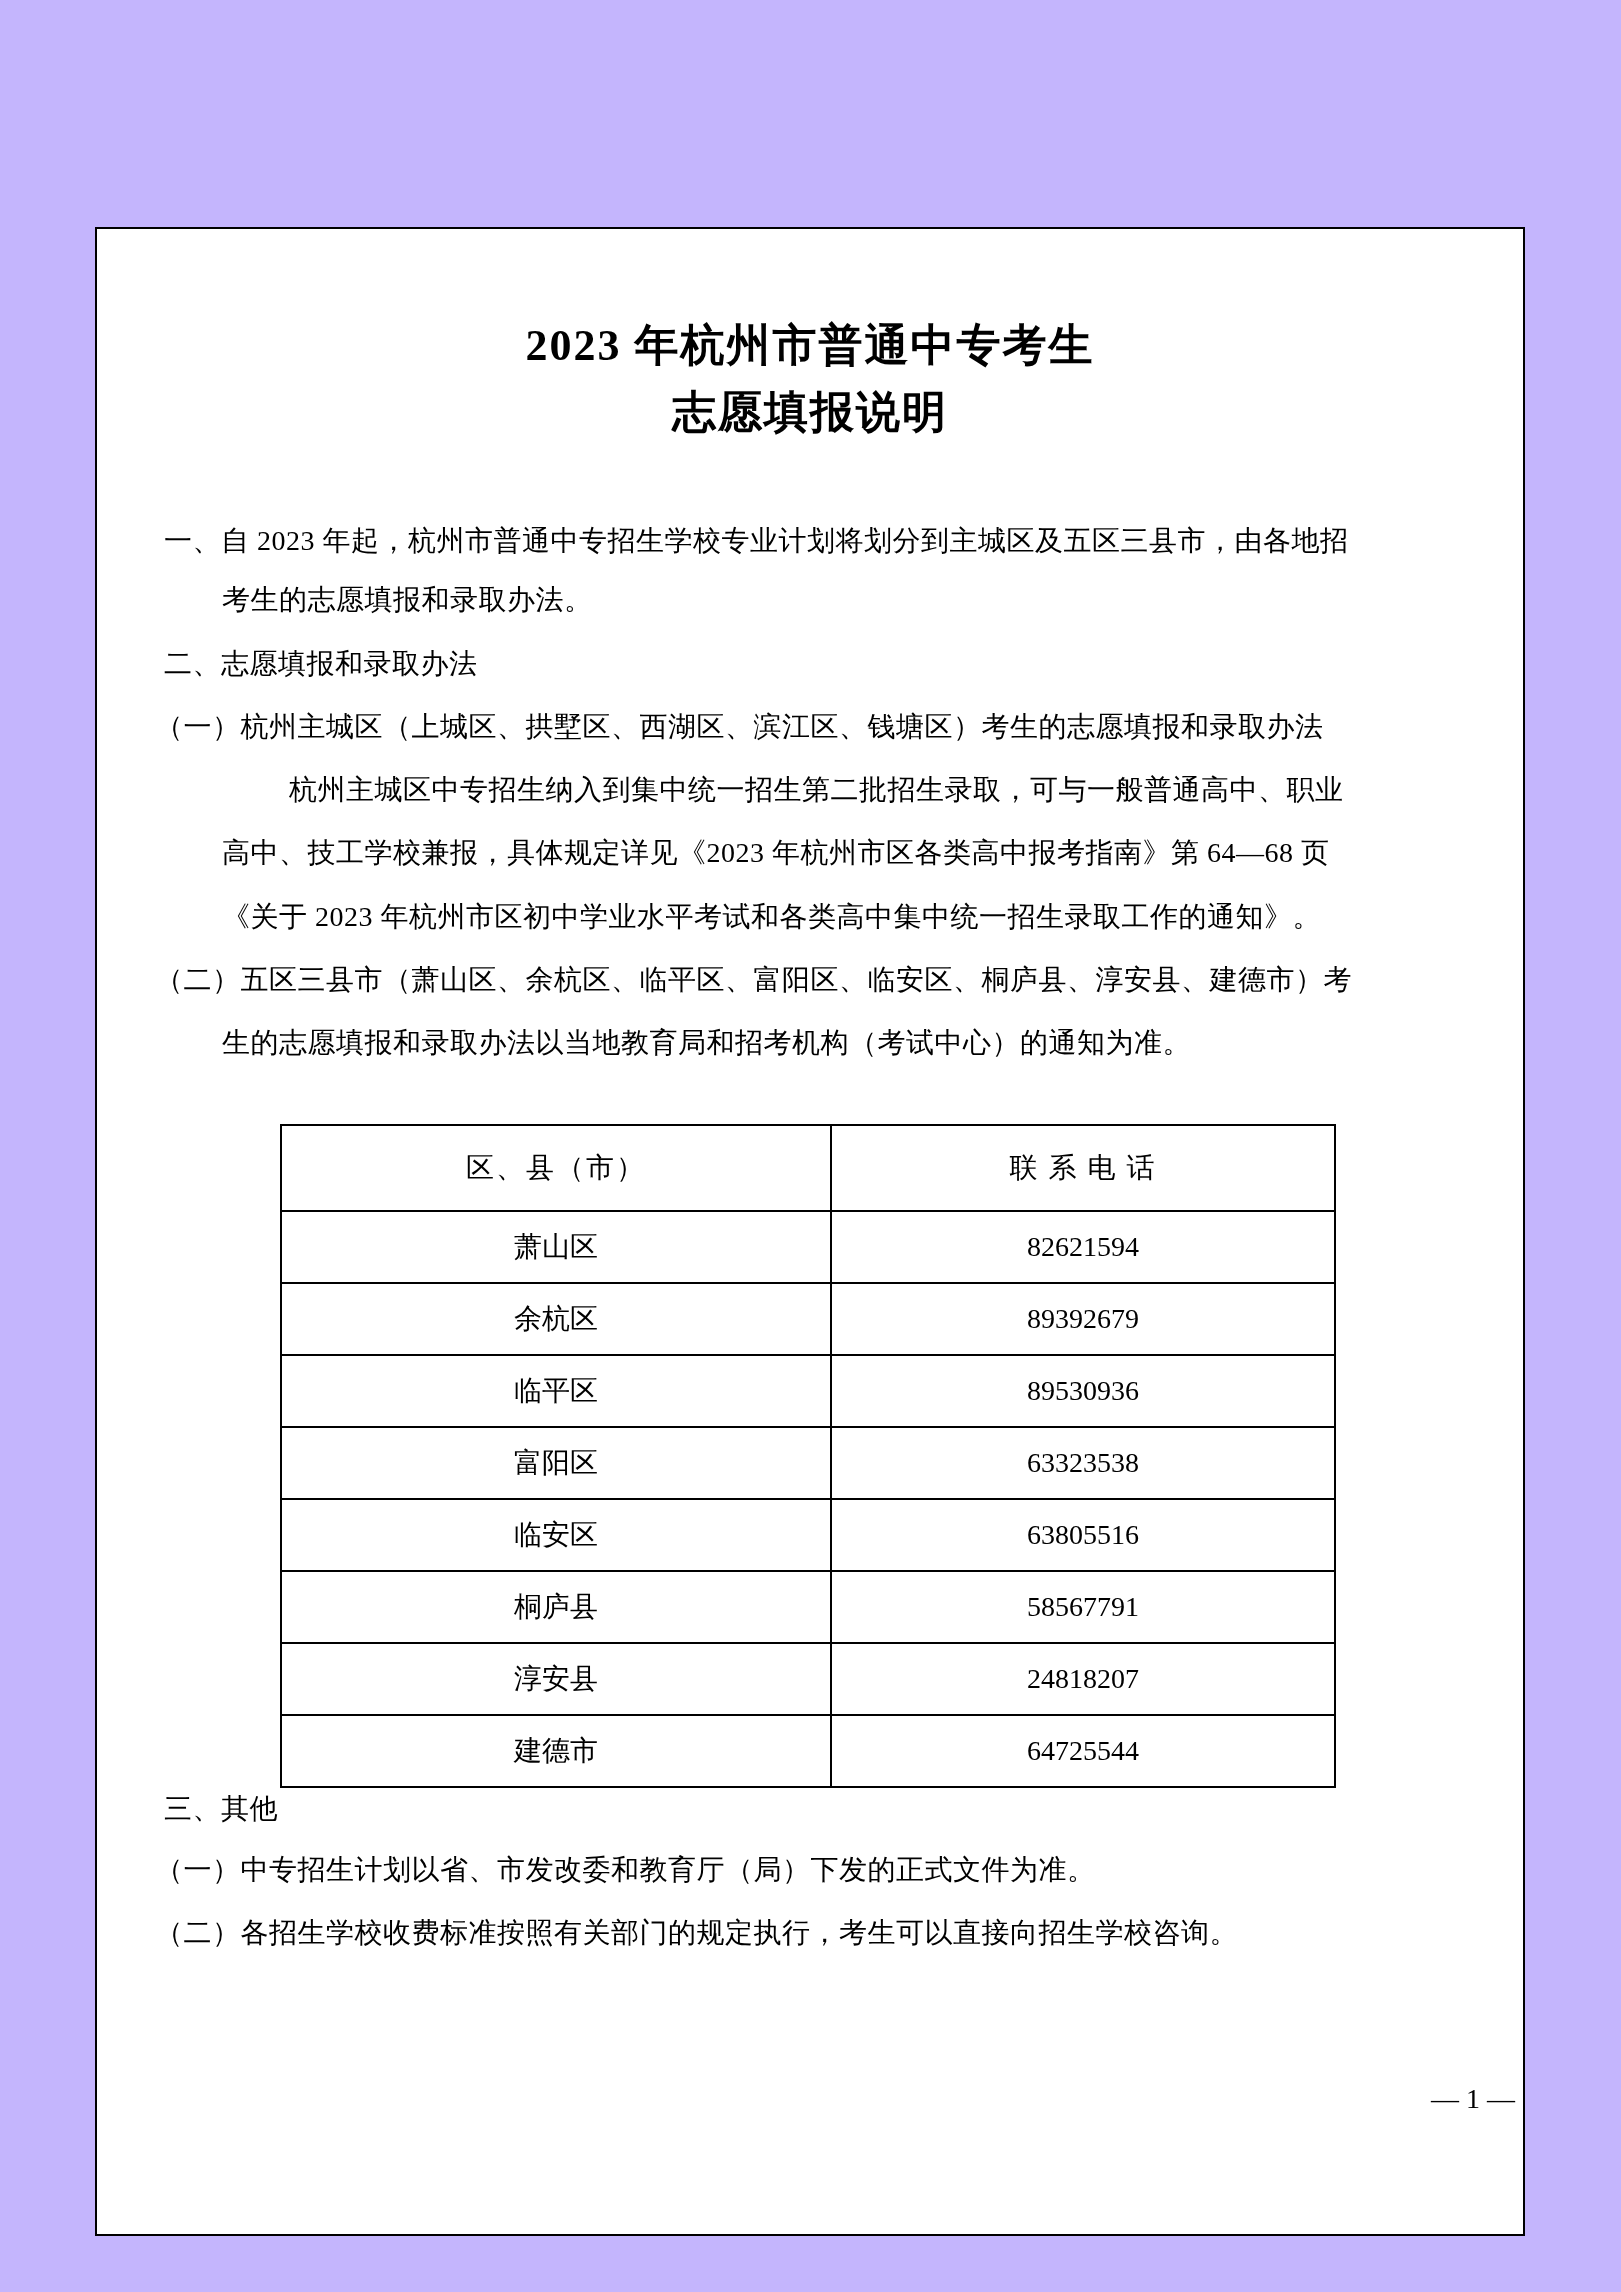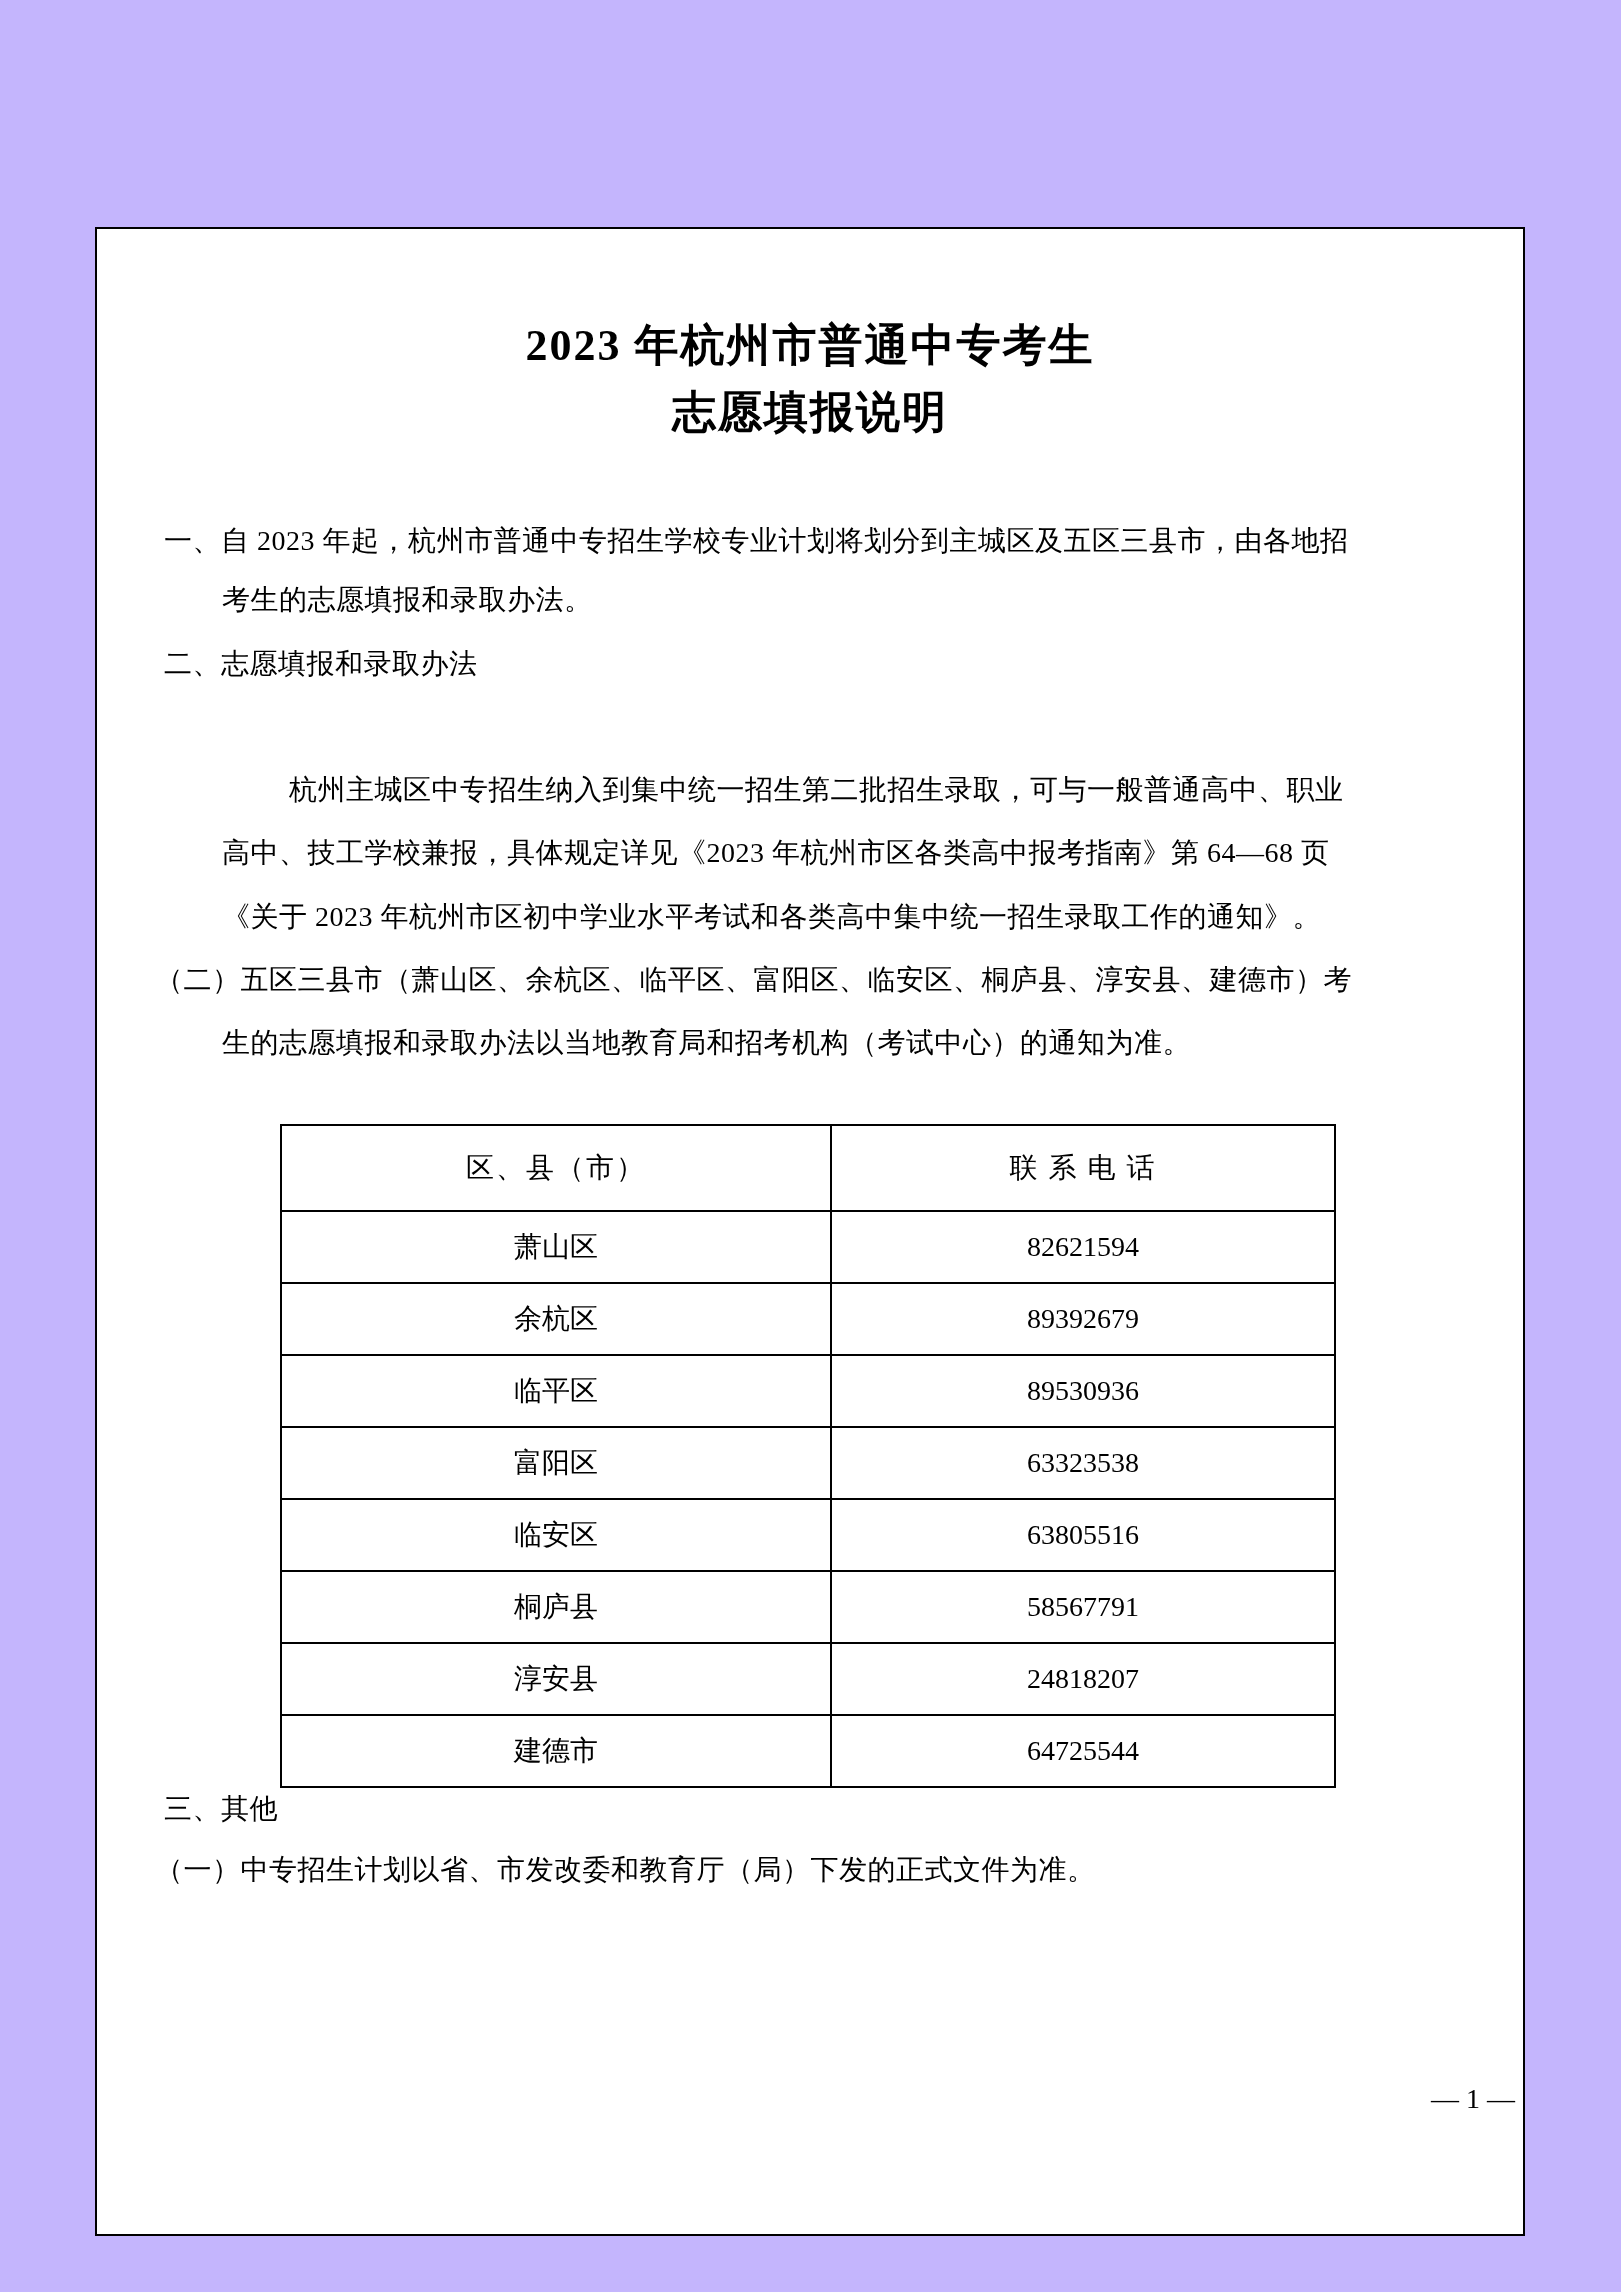--- a/index.html
+++ b/index.html
@@ -59,20 +59,21 @@
 
 <div class="page">
   <div class="frame"></div>
 
   <div class="title-line t1">2023 年杭州市普通中专考生</div>
   <div class="title-line t2">志愿填报说明</div>
 
   <div class="line ind-num y1">一、自 2023 年起，杭州市普通中专招生学校专业计划将划分到主城区及五区三县市，由各地招</div>
   <div class="line ind-cont y2">考生的志愿填报和录取办法。</div>
   <div class="line ind-num y3">二、志愿填报和录取办法</div>
+  <div class="line ind-paren y4">（一）杭州主城区（上城区、拱墅区、西湖区、滨江区、钱塘区）考生的志愿填报和录取办法</div>
   <div class="line ind-deep y5">杭州主城区中专招生纳入到集中统一招生第二批招生录取，可与一般普通高中、职业</div>
   <div class="line ind-cont y6">高中、技工学校兼报，具体规定详见《2023 年杭州市区各类高中报考指南》第 64—68 页</div>
   <div class="line ind-cont y7">《关于 2023 年杭州市区初中学业水平考试和各类高中集中统一招生录取工作的通知》。</div>
   <div class="line ind-paren y8">（二）五区三县市（萧山区、余杭区、临平区、富阳区、临安区、桐庐县、淳安县、建德市）考</div>
   <div class="line ind-cont y9">生的志愿填报和录取办法以当地教育局和招考机构（考试中心）的通知为准。</div>
 
   <table class="contact">
     <tbody>
       <tr class="hdr">
         <td class="c1">区、县（市）</td>
@@ -108,16 +109,17 @@
       </tr>
       <tr>
         <td class="c1">建德市</td>
         <td class="c2">64725544</td>
       </tr>
     </tbody>
   </table>
 
   <div class="line ind-num y11">三、其他</div>
   <div class="line ind-paren y12">（一）中专招生计划以省、市发改委和教育厅（局）下发的正式文件为准。</div>
+  <div class="line ind-paren y13">（二）各招生学校收费标准按照有关部门的规定执行，考生可以直接向招生学校咨询。</div>
 
   <div class="page-num">— 1 —</div>
 </div>
 
 
 </body></html>

